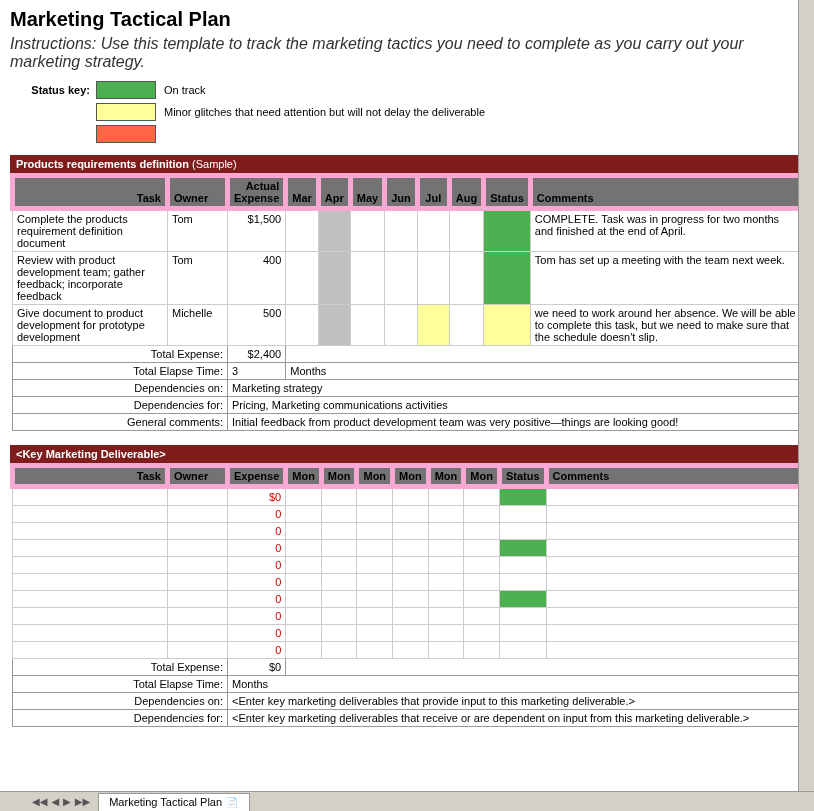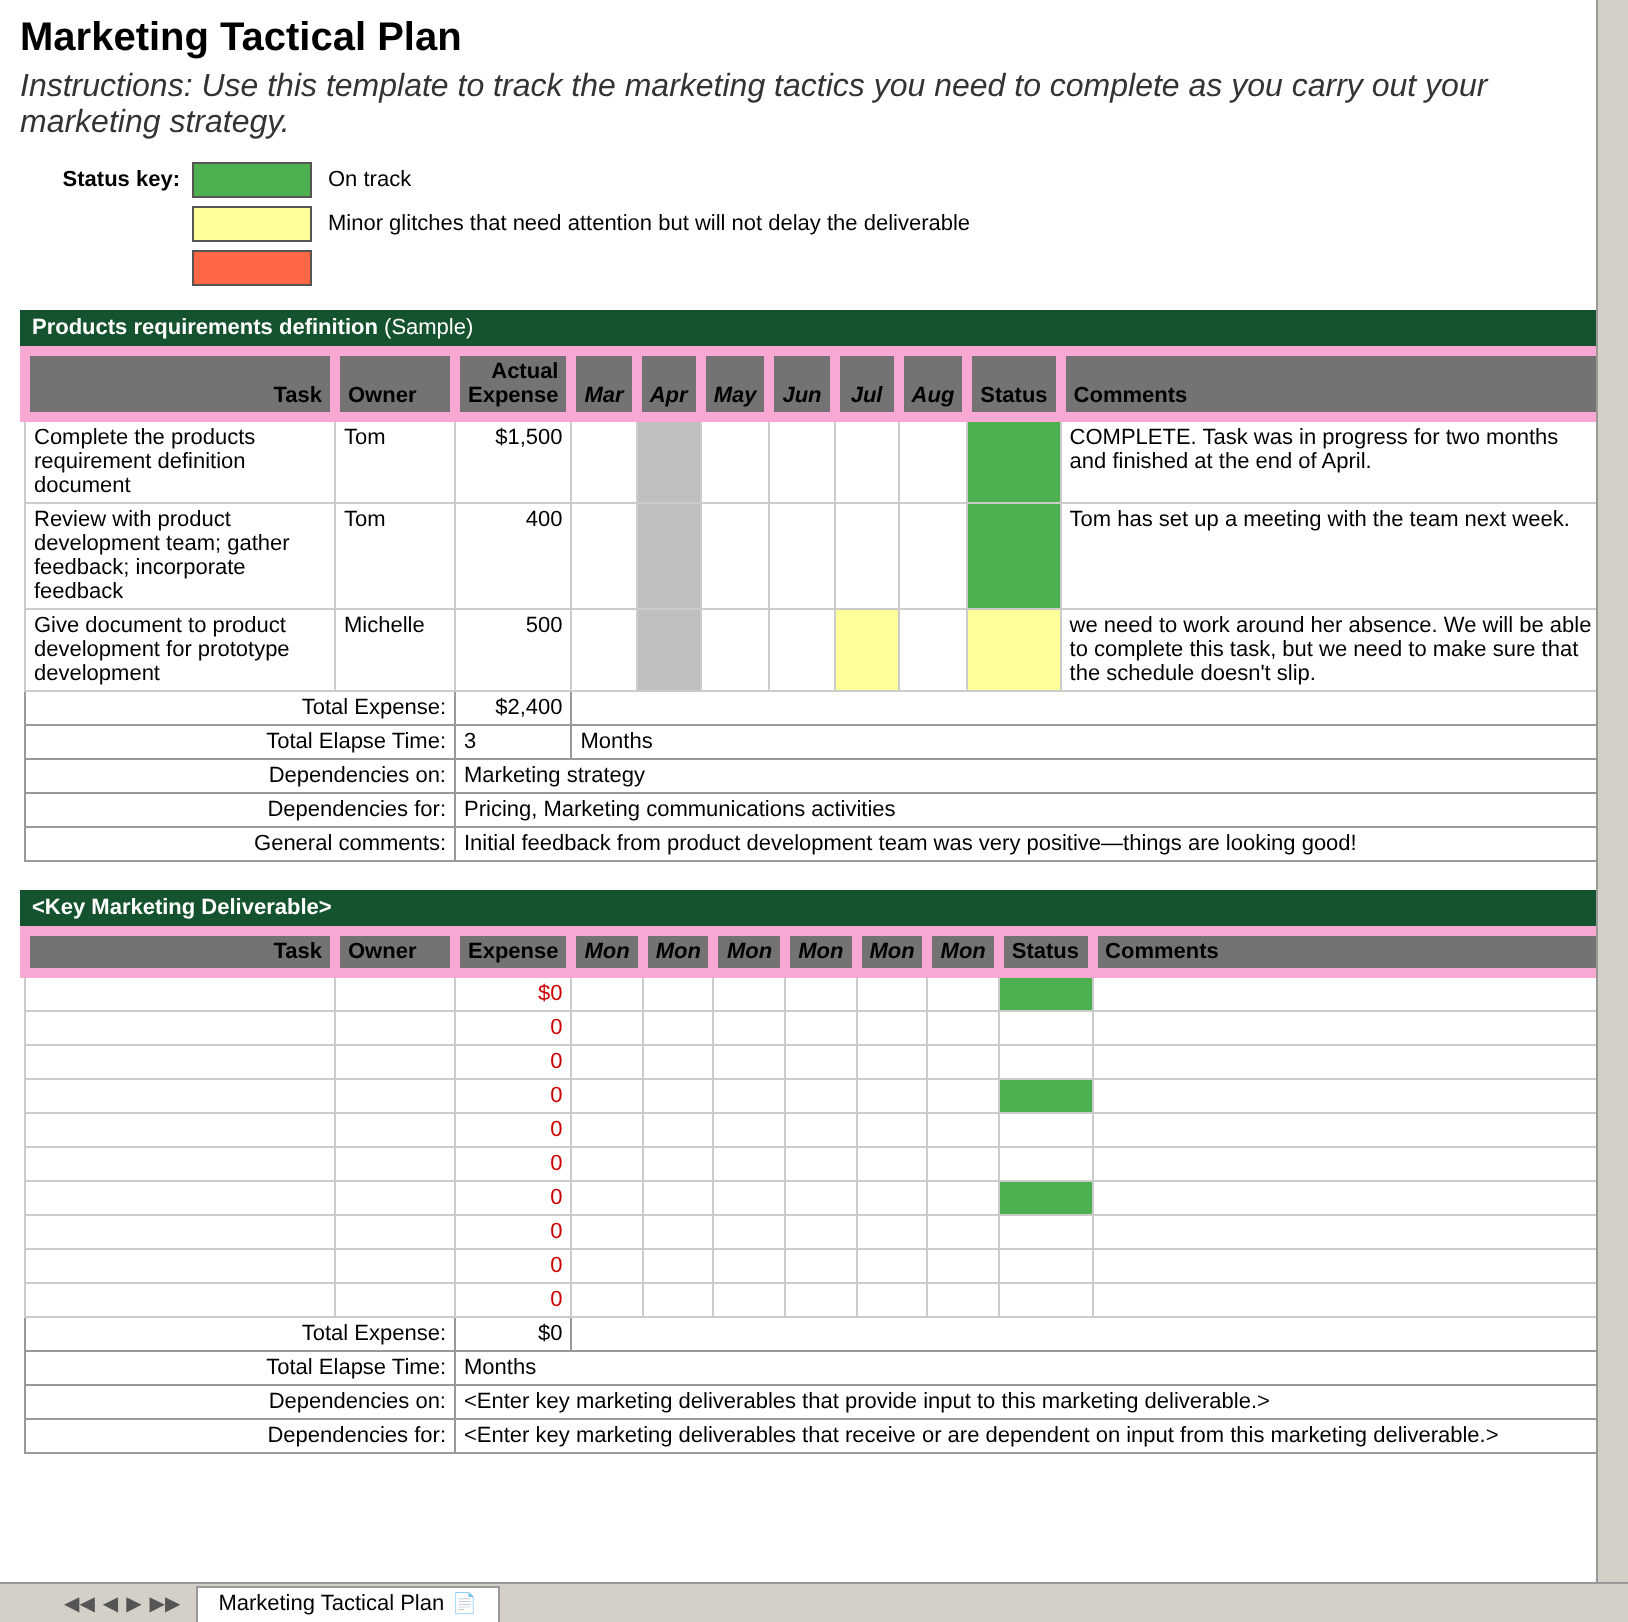--- a/index.html
+++ b/index.html
@@ -47,21 +47,21 @@
       margin-right: 8px;
       flex-shrink: 0;
     }
     .status-box-green { background-color: #4CAF50; }
     .status-box-yellow { background-color: #FFFF99; }
     .status-box-red { background-color: #FF6644; }
     .status-desc { font-size: 11px; color: #000; }
 
     
     .section-header {
-      background-color: #14532d;
+      background-color: #7f1d1d;
       color: #fff;
       font-weight: bold;
       font-size: 11px;
       padding: 3px 6px;
       margin-bottom: 0;
     }
     .section-header span.sample {
       font-weight: normal;
     }
 
@@ -80,21 +80,21 @@
       vertical-align: bottom;
     }
     table td {
       border: 1px solid #ccc;
       padding: 2px 4px;
       vertical-align: top;
     }
     .col-task { width: 155px; text-align: right; }
     .col-owner { width: 60px; }
     .col-expense { width: 55px; text-align: right; }
-    .col-month { width: 32px; text-align: center; font-style: italic; }
+    .col-month { width: 32px; text-align: center; }
     .col-status { width: 40px; }
     .col-comments { width: auto; }
 
     .cell-gray { background-color: #C0C0C0; }
     .cell-green { background-color: #4CAF50; }
     .cell-yellow { background-color: #FFFF99; }
 
     .summary-row td {
       border: 1px solid #999;
       background-color: #fff;

